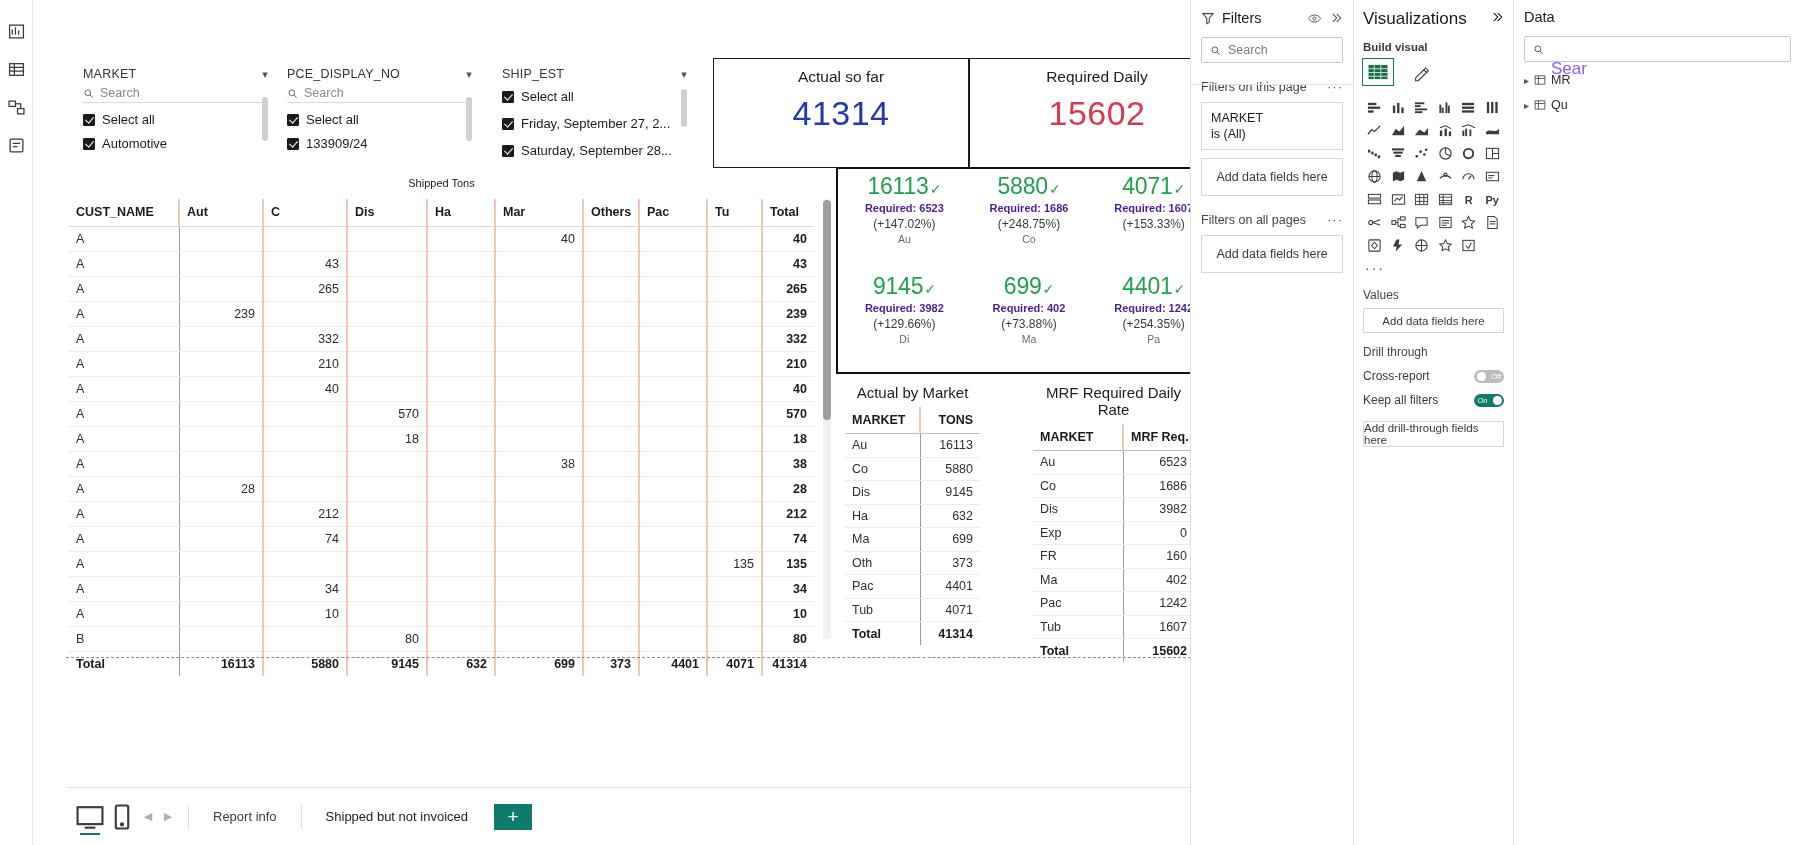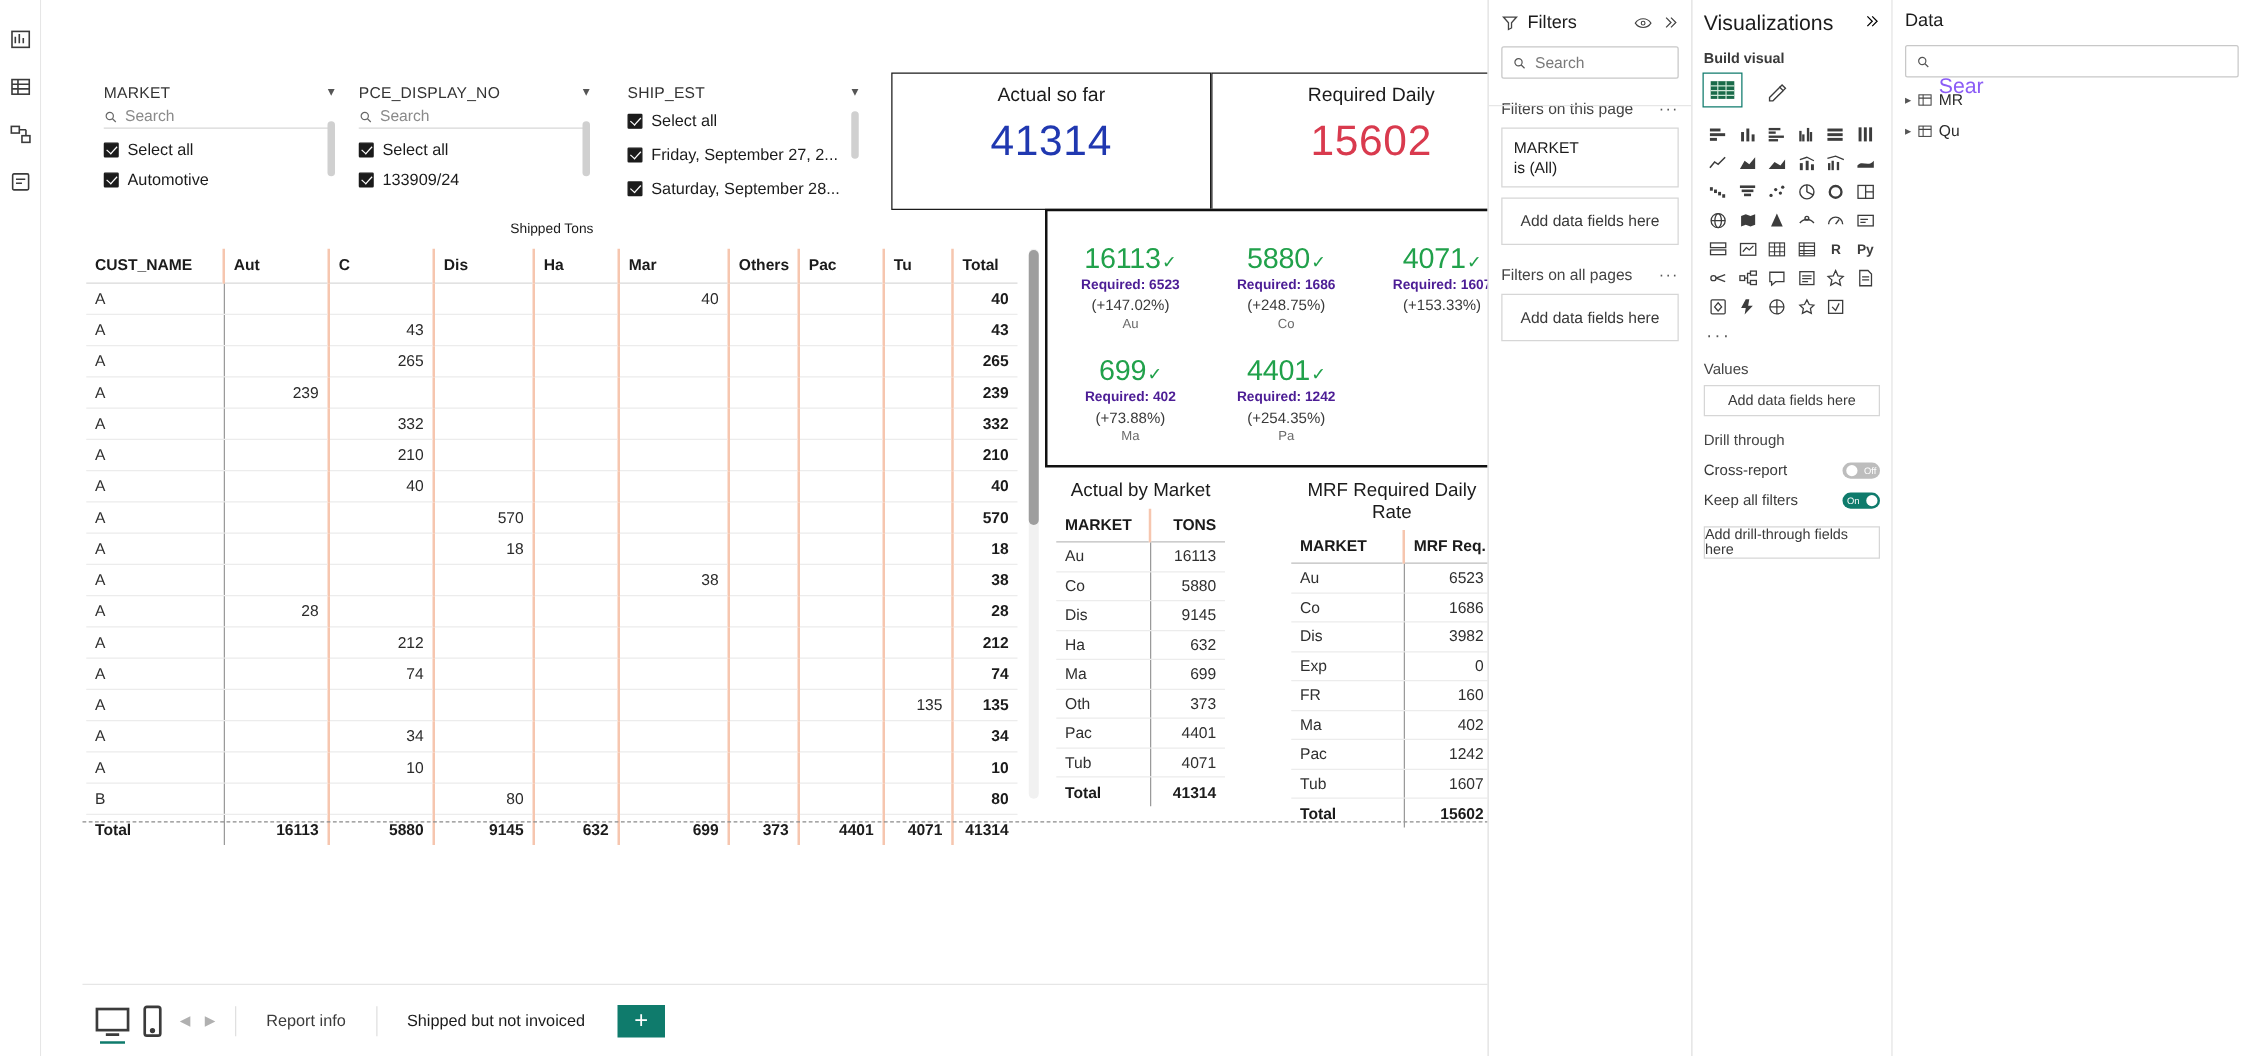--- a/index.html
+++ b/index.html
@@ -62,21 +62,21 @@
   
   .kpibox { position: absolute; border: 1px solid #1b1b1b; background: #fff; }
   .kpibox .cap { text-align: center; font-size: 15.5px; color: #1b1b1b; padding-top: 9px; }
   .kpibox .val { text-align: center; font-size: 34px; padding-top: 8px; letter-spacing: .5px; }
 
   
   .kgrid {
     position: absolute; left: 803px; top: 167px; width: 386px; height: 207px;
     border: 2.5px solid #111; background: #fff;
     display: grid; grid-template-columns: 1fr 1fr 1fr; grid-template-rows: 1fr 1fr;
-    padding: 20px 4px 4px 4px;
+    padding: 0 4px 4px 4px;
   }
   .kcell { text-align: center; padding-top: 4px; }
   .kcell .big { font-size: 23px; color: #21a14b; letter-spacing: -.2px; }
   .kcell .big .ar { font-size: 14px; margin-left: 1px; }
   .kcell .req { font-size: 11px; font-weight: bold; color: #4c1d95; margin-top: 2px; }
   .kcell .pct { font-size: 12px; color: #3a3a3a; margin-top: 3px; }
   .kcell .nm { font-size: 10.5px; color: #6a6a6a; margin-top: 2px; height: 12px; overflow: hidden; }
 
   
   .mtx-title {
@@ -360,20 +360,26 @@
         <div class="big"><span>5880</span><span class="ar">✓</span></div>
         <div class="req">Required: 1686</div>
         <div class="pct">(+248.75%)</div>
         <div class="nm">Co</div>
       </div>
       <div class="kcell">
         <div class="big"><span>4071</span><span class="ar">✓</span></div>
         <div class="req">Required: 1607</div>
         <div class="pct">(+153.33%)</div>
         <div class="nm"></div>
+      </div>
+      <div class="kcell">
+        <div class="big"><span>9145</span><span class="ar">✓</span></div>
+        <div class="req">Required: 3982</div>
+        <div class="pct">(+129.66%)</div>
+        <div class="nm">Di</div>
       </div>
       <div class="kcell">
         <div class="big"><span>699</span><span class="ar">✓</span></div>
         <div class="req">Required: 402</div>
         <div class="pct">(+73.88%)</div>
         <div class="nm">Ma</div>
       </div>
       <div class="kcell">
         <div class="big"><span>4401</span><span class="ar">✓</span></div>
         <div class="req">Required: 1242</div>

